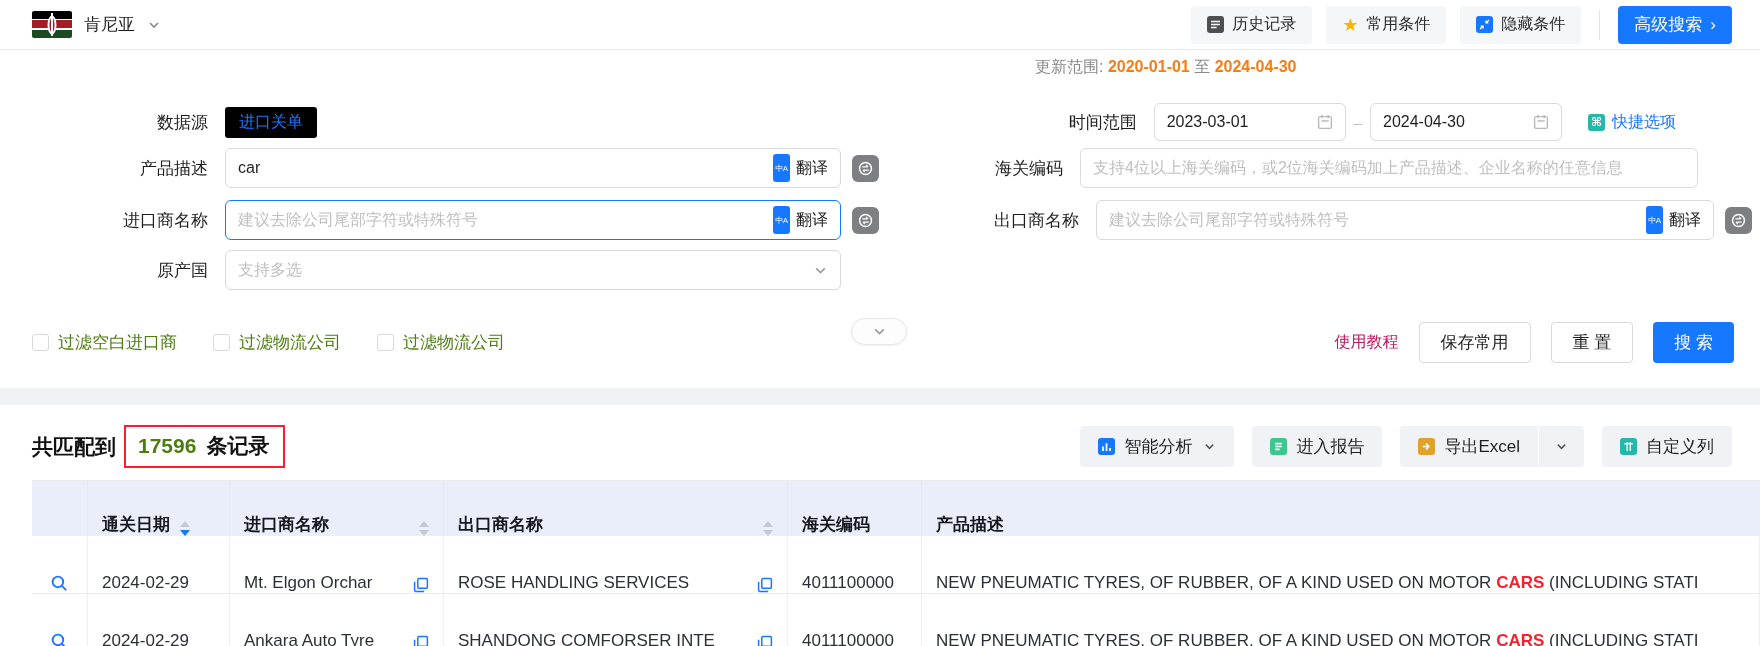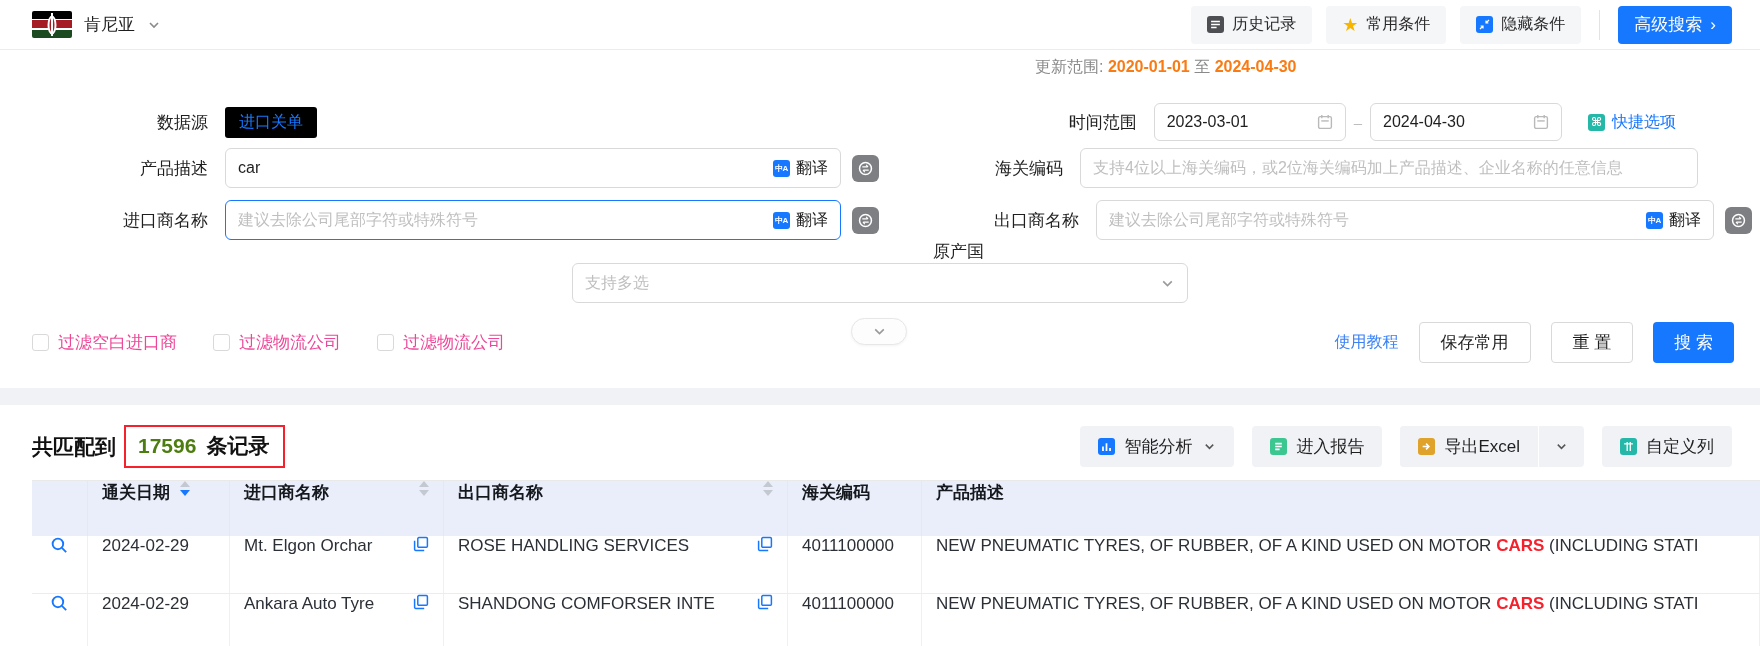--- a/index.html
+++ b/index.html
@@ -45,42 +45,42 @@
            border-radius:6px; background:#fff; height:40px; padding:0 12px; }
   .field.focused { border-color:#1677ff; }
   .field .ph { font-size:16px; color:#bfbfbf; flex:1; overflow:hidden; white-space:nowrap; }
   input.raw { border:none; outline:none; font-size:16px; color:#1f1f1f; flex:1; min-width:0;
               font-family:inherit; background:transparent; }
   input.raw::placeholder { color:#bfbfbf; }
   .w-main { width:616px; }
   .w-side { width:618px; }
   .translate { display:flex; align-items:center; gap:6px; font-size:16px; color:#1f1f1f;
                cursor:pointer; flex:0 0 auto; margin-left:8px; }
-  .tr-ic { width:17px; height:17px; border-radius:3px; background:#1677ff; color:#fff;
-           font-size:8px; font-weight:bold; display:inline-flex; align-items:center; justify-content:center;
+  .tr-ic { width:17px; height:28px; border-radius:3px; background:#1677ff; color:#fff;
+           font-size:8px; font-weight:normal; display:inline-flex; align-items:center; justify-content:center;
            letter-spacing:-0.5px; }
   .gray-sq { width:27px; height:27px; margin-left:11px; border-radius:6px; background:#7d7f83;
              display:inline-flex; align-items:center; justify-content:center; cursor:pointer; flex:0 0 auto; }
   .tag { background:#000000; color:#1677ff; font-size:16px; border-radius:3px; height:31px;
          display:inline-flex; align-items:center; padding:0 14px; cursor:pointer; }
   .update-range { position:absolute; top:7px; left:1035px; font-size:16px; color:#8a8a8a; }
   .update-range b { color:#f97b14; font-weight:bold; }
   .date-box { display:flex; align-items:center; justify-content:space-between; border:1px solid #d9d9d9;
               border-radius:6px; height:38px; padding:0 12px; width:192px; font-size:16px; color:#1f1f1f;
               cursor:pointer; background:#fff; }
   .range-dash { color:#bdbdbd; margin:0 8px; font-size:15px; }
   .quick { display:flex; align-items:center; gap:7px; color:#1677ff; font-size:16px; margin-left:26px; cursor:pointer; }
   .pill { width:56px; height:27px; border:1px solid #e7e7e7; border-radius:14px; background:#fdfdfd;
           display:flex; align-items:center; justify-content:center; cursor:pointer;
           box-shadow:0 1px 3px rgba(0,0,0,0.05); }
   .cb-group { display:flex; align-items:center; gap:36px; margin-left:32px; }
-  .cb { display:flex; align-items:center; gap:9px; cursor:pointer; font-size:17px; color:#ec4899; }
+  .cb { display:flex; align-items:center; gap:9px; cursor:pointer; font-size:17px; color:#4d7c0f; }
   .cb-box { width:17px; height:17px; border:1px solid #d9d9d9; border-radius:3px; background:#fff; flex:0 0 auto; }
   .form-actions { display:flex; align-items:center; margin-left:auto; margin-right:26px; gap:20px; }
-  .link { color:#3b82f6; font-size:16px; cursor:pointer; }
+  .link { color:#be185d; font-size:16px; cursor:pointer; }
   .btn-plain { background:#fff; border:1px solid #d9d9d9; border-radius:4px; height:41px;
                font-size:17px; color:#1f1f1f; padding:0 21px; cursor:pointer; font-family:inherit; }
   .btn-primary { background:#1677ff; border:none; border-radius:4px; height:41px; font-size:17px;
                  color:#fff; padding:0 21px; cursor:pointer; font-family:inherit; }
   .band { height:17px; background:#f1f2f5; }
   
   .results-bar { display:flex; align-items:center; margin:18px 28px 0 32px; height:47px; }
   .matched { font-size:21px; font-weight:bold; color:#111; display:flex; align-items:center; }
   .count-box { border:2px solid #f5222d; padding:5px 14px 6px 12px; margin-left:8px; display:flex; align-items:center; gap:10px; }
   .count-num { color:#4d7c0f; font-size:21px; font-weight:bold; }
@@ -90,21 +90,21 @@
              height:41px; padding:0 18px; font-size:17px; color:#1f1f1f; cursor:pointer; font-family:inherit; }
   .res-caret { color:#555; margin-left:2px; }
   .split { display:flex; align-items:stretch; background:#f1f2f6; border-radius:4px; overflow:hidden; }
   .split .res-btn { border-radius:0; }
   .split .sep { width:1px; background:#fff; }
   .split .caret-part { display:flex; align-items:center; padding:0 16px; cursor:pointer; }
   
   .table { margin:10px 0 0 32px; width:1728px; border-top:1px solid #e9e9e9; }
   .t-head { display:flex; background:#e9eefa; height:55px; align-items:center; font-weight:bold; font-size:17px; color:#15181d; }
   .t-row { display:flex; height:58px; align-items:center; font-size:17px; color:#2b2f36; border-bottom:1px solid #ececec; background:#fff; }
-  .tc { padding:0 14px; display:flex; align-items:flex-start; height:100%; border-right:1px solid #e4e8f2; overflow:hidden; white-space:nowrap; }
+  .tc { padding:0 14px; display:flex; align-items:flex-end; height:100%; border-right:1px solid #e4e8f2; overflow:hidden; white-space:nowrap; }
   .t-row .tc { border-right:1px solid #f0f0f0; }
   .c-mag { width:56px; justify-content:center; padding:0; }
   .c-date { width:142px; }
   .c-imp { width:214px; justify-content:space-between; }
   .c-exp { width:344px; justify-content:space-between; }
   .c-hs { width:134px; }
   .c-desc { flex:1; border-right:none; }
   .sorter { display:flex; flex-direction:column; gap:3px; margin-left:10px; cursor:pointer; }
   .car-up { width:0; height:0; border-left:5px solid transparent; border-right:5px solid transparent; border-bottom:6px solid #c4c8d0; }
   .car-dn { width:0; height:0; border-left:5px solid transparent; border-right:5px solid transparent; border-top:6px solid #c4c8d0; }
@@ -255,21 +255,21 @@
         <span class="gray-sq">
           <svg width="17" height="17" viewBox="0 0 16 16">
               <circle cx="8" cy="8" r="5.6" fill="none" stroke="#fff" stroke-width="1.4"></circle>
               <path d="M5 6.4h5M8.6 4.6L10.4 6.4M11 9.6H6M7.4 11.4L5.6 9.6" stroke="#fff" fill="none" stroke-width="1.1"></path>
             </svg>
         </span>
         <span style="width:8px;"></span>
       </span>
     </div>
 
-    <div class="frow" style="top:190px;flex-direction:column;">
+    <div class="frow" style="top:200px;">
       <span class="lbl">原产国</span>
       <span class="gap"></span>
       <span class="field w-main">
         <span class="ph">支持多选</span>
         <svg width="15" height="15" viewBox="0 0 14 14">
             <path d="M3 5l4 4 4-4" fill="none" stroke="#9a9a9a" stroke-width="1.5"></path>
           </svg>
       </span>
     </div>
 

